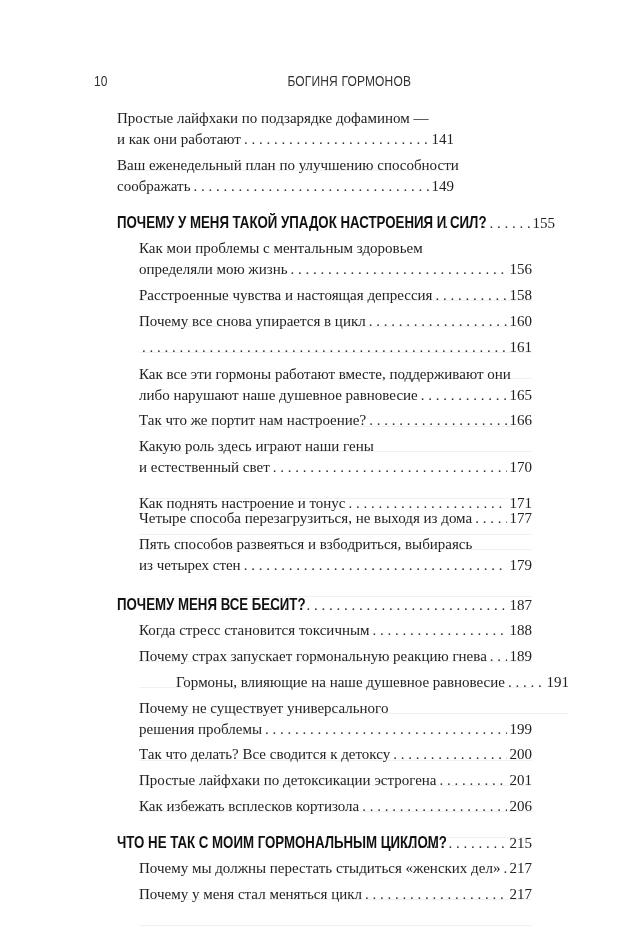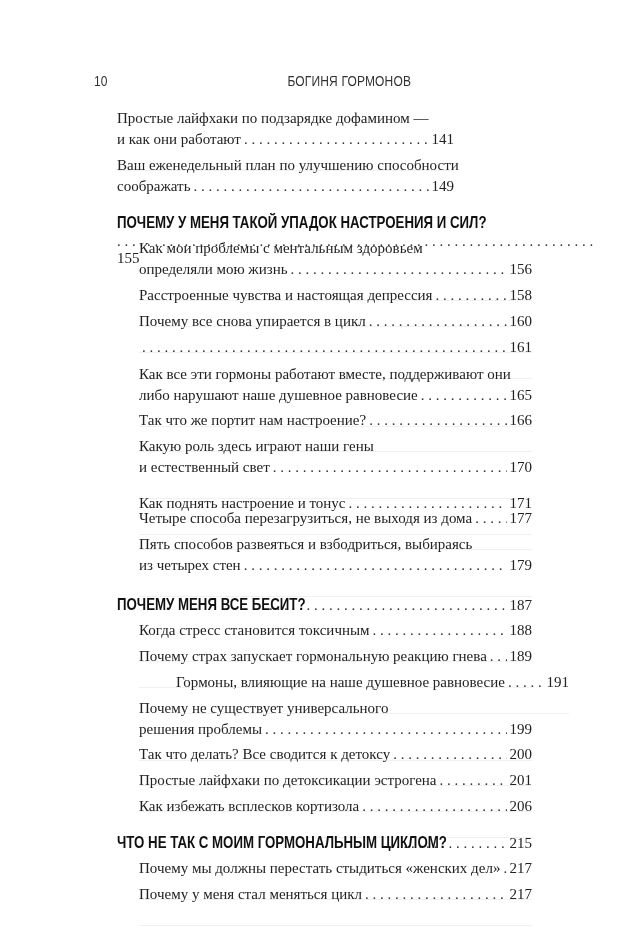--- a/index.html
+++ b/index.html
@@ -41,21 +41,21 @@
     <div class="line">
         <span>Ваш еженедельный план по улучшению способности</span>
       </div>
     <div class="line">
         <span>соображать</span>
         <span class="dots"></span>
         <span class="pg">149</span>
       </div>
   </div>
 
-  <div class="chapter" style="top:213px; left:117px; width:438px;flex-direction:column;">
+  <div class="chapter" style="top:213px; left:117px; width:438px;">
     <span class="ctitle" style="width:360px;">ПОЧЕМУ У МЕНЯ ТАКОЙ УПАДОК НАСТРОЕНИЯ И СИЛ?</span>
       <span class="dots" style="margin-left:-70px;"></span>
       <span class="pg">155</span>
   </div>
 
   <div class="entry" style="top:238px; left:139px; width:393px;">
     <div class="line">
         <span>Как мои проблемы с ментальным здоровьем</span>
       </div>
     <div class="line">

